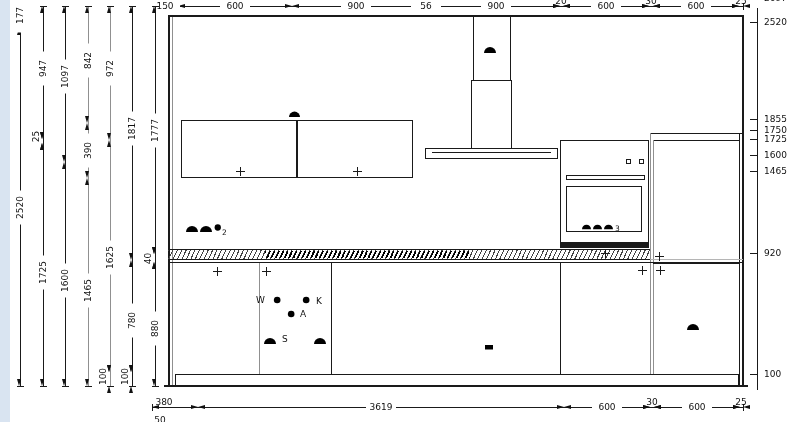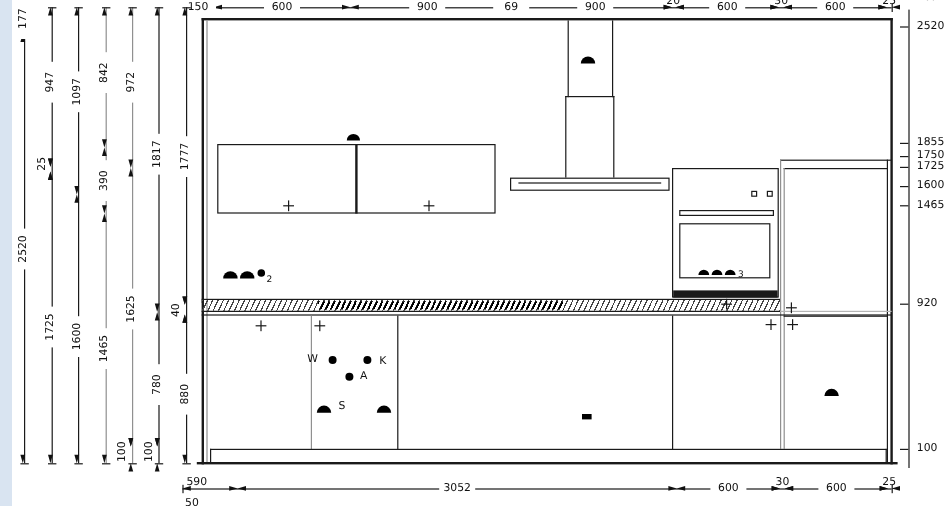--- a/index.html
+++ b/index.html
@@ -126,21 +126,21 @@
     <div class="ar aR" style="left: 642px; top: 4px;"></div>
     <div class="ar aR" style="left: 642px; top: 4px;"></div>
     <div class="ar aL" style="left: 653px; top: 4px;"></div>
     <div class="ar aL" style="left: 653px; top: 4px;"></div>
     <div class="ar aR" style="left: 732px; top: 4px;"></div>
     <div class="ar aR" style="left: 732px; top: 4px;"></div>
     <div class="ar aL" style="left: 743px; top: 4px;"></div>
     <span class="dlab onln" style="left: 150px; top: 1px;">150</span>
     <span class="dlab onln" style="left: 220px; top: 1px;">600</span>
     <span class="dlab onln" style="left: 341px; top: 1px;">900</span>
-    <span class="dlab onln" style="left: 411px; top: 1px;">69</span>
+    <span class="dlab onln" style="left: 411px; top: 1px;">56</span>
     <span class="dlab onln" style="left: 481px; top: 1px;">900</span>
     <span class="dlab" style="left: 546px; top: -4px;">20</span>
     <span class="dlab onln" style="left: 591px; top: 1px;">600</span>
     <span class="dlab" style="left: 636px; top: -4px;">30</span>
     <span class="dlab onln" style="left: 681px; top: 1px;">600</span>
     <span class="dlab" style="left: 726px; top: -4px;">25</span>
     <div class="ln" style="left: 152px; top: 407px; width: 591px; height: 1px;"></div>
     <div class="ln" style="left: 152px; top: 404px; width: 1px; height: 7px;"></div>
     <div class="ln" style="left: 743px; top: 404px; width: 1px; height: 7px;"></div>
     <div class="ar aL" style="left: 152px; top: 405px;"></div>
@@ -148,22 +148,22 @@
     <div class="ar aL" style="left: 198px; top: 405px;"></div>
     <div class="ar aR" style="left: 557px; top: 405px;"></div>
     <div class="ar aL" style="left: 564px; top: 405px;"></div>
     <div class="ar aR" style="left: 643px; top: 405px;"></div>
     <div class="ar aR" style="left: 643px; top: 405px;"></div>
     <div class="ar aL" style="left: 654px; top: 405px;"></div>
     <div class="ar aL" style="left: 654px; top: 405px;"></div>
     <div class="ar aR" style="left: 733px; top: 405px;"></div>
     <div class="ar aR" style="left: 733px; top: 405px;"></div>
     <div class="ar aL" style="left: 743px; top: 405px;"></div>
-    <span class="dlab" style="left: 149px; top: 397px;">590</span>
-    <span class="dlab onln" style="left: 366px; top: 402px;">3052</span>
+    <span class="dlab" style="left: 149px; top: 397px;">380</span>
+    <span class="dlab onln" style="left: 366px; top: 402px;">3619</span>
     <span class="dlab onln" style="left: 592px; top: 402px;">600</span>
     <span class="dlab" style="left: 637px; top: 397px;">30</span>
     <span class="dlab onln" style="left: 682px; top: 402px;">600</span>
     <span class="dlab" style="left: 726px; top: 397px;">25</span>
     <span class="dlab" style="left: 145px; top: 415px;">50</span>
     <div class="ln" style="left: 20px; top: 3px; width: 1px; height: 383px;"></div>
     <div class="ln" style="left: 17px; top: 3px; width: 7px; height: 1px;"></div>
     <div class="ln" style="left: 17px; top: 386px; width: 7px; height: 1px;"></div>
     <div class="ar aU" style="left: 17px; top: 3px;"></div>
     <div class="ar aD" style="left: 17px; top: 21px;"></div>

